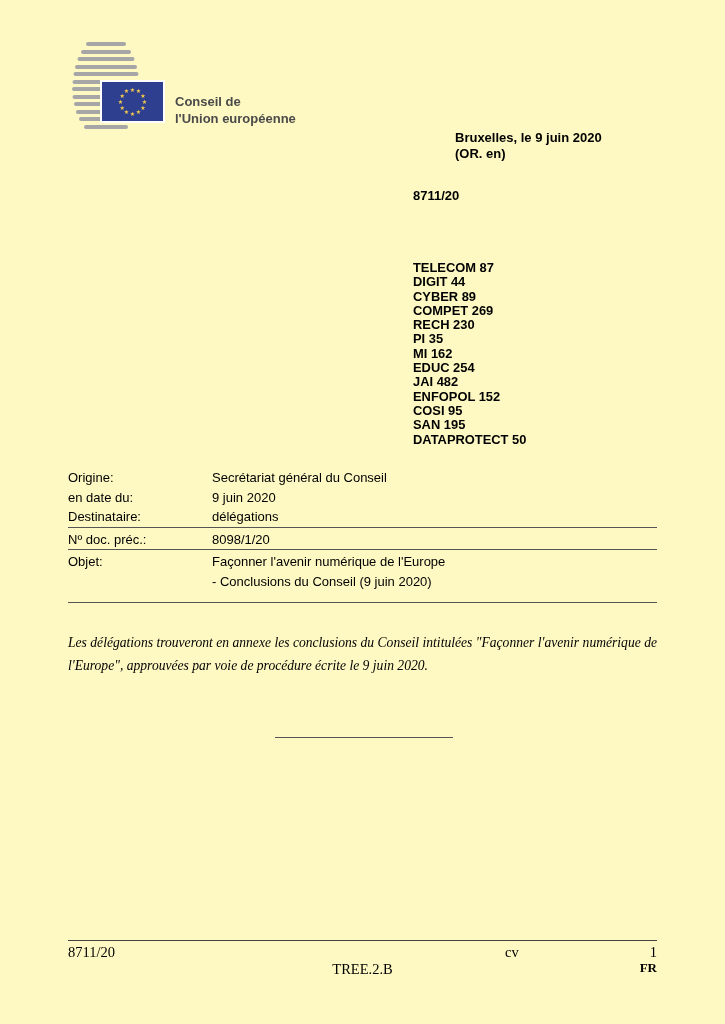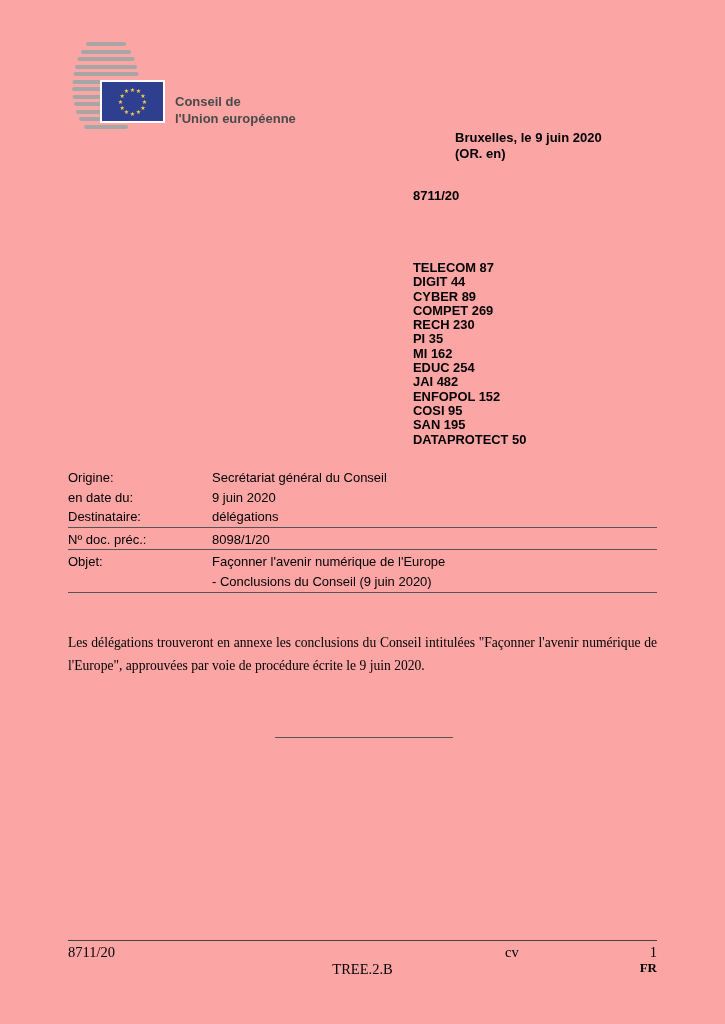--- a/index.html
+++ b/index.html
@@ -1,17 +1,17 @@
 <!DOCTYPE html>
 <html><head>
 <meta charset="utf-8">
 <style>
   html, body { margin:0; padding:0; background:#ffffff; }
   .page {
-    position:relative; width:725px; height:1024px; background:#fca5a5;
+    position:relative; width:725px; height:1024px; background:#fef9c3;
     font-family:"Liberation Sans", sans-serif; color:#000; overflow:hidden;
   }
 
   
   .logo-block { position:absolute; left:68px; top:40px; width:300px; height:95px; }
   .stripes { position:absolute; left:0; top:2px; width:76px; height:90px; }
   .stripes .stripe { position:absolute; left:50%; transform:translateX(-50%); height:4px; border-radius:2px; }
   .flag { position:absolute; left:32px; top:40px; width:65px; height:43px;
           border:2px solid #ffffff; box-sizing:border-box; z-index:2; }
   .flag .star { position:absolute; font-size:6px; line-height:6px; transform:translate(-50%,-50%); }
@@ -22,29 +22,29 @@
   .doc-number { position:absolute; left:413px; top:188px; font-weight:bold; font-size:13px; }
   .codes { position:absolute; left:413px; top:261px; font-weight:bold; font-size:12.9px; line-height:14.3px; }
 
   
   .results { position:absolute; left:68px; top:465px; width:589px; }
   .results-heading { font-weight:bold; font-size:13.5px; line-height:17px; padding-bottom:2px;
                      border-bottom:1.5px solid #1a1a1a; }
   .tgroup { border-bottom:1px solid #555; }
   .tgroup.g1 { padding-top:3px; }
   .tgroup.g2 { padding-top:2px; }
-  .tgroup.g3 { padding-top:2px; padding-bottom:1px; }
+  .tgroup.g3 { padding-top:2px; padding-bottom:11px; }
   .trow { display:flex; font-size:13px; line-height:19.5px;gap:24px; }
   .trow .tlabel { width:120px; flex:0 0 120px; }
   .trow .tvalue { flex:1; }
 
   
   .body-para { position:absolute; left:68px; top:631px; width:589px;
                font-family:"Liberation Serif", serif; font-size:13.6px; line-height:23px;
-               text-align:justify; }
+               text-align:justify;font-style:italic; }
   .mid-rule { position:absolute; left:275px; top:737px; width:178px; border-top:1px solid #555; }
 
   
   .footer { position:absolute; left:68px; top:940px; width:589px;
             font-family:"Liberation Serif", serif; font-size:14.5px;
             border-top:1px solid #444; padding-top:3px; }
   .f-row1 { position:relative; height:17px; }
   .f-doc { position:absolute; left:0; top:0; }
   .f-initials { position:absolute; left:437px; top:0; }
   .f-page { position:absolute; right:0; top:0; }

